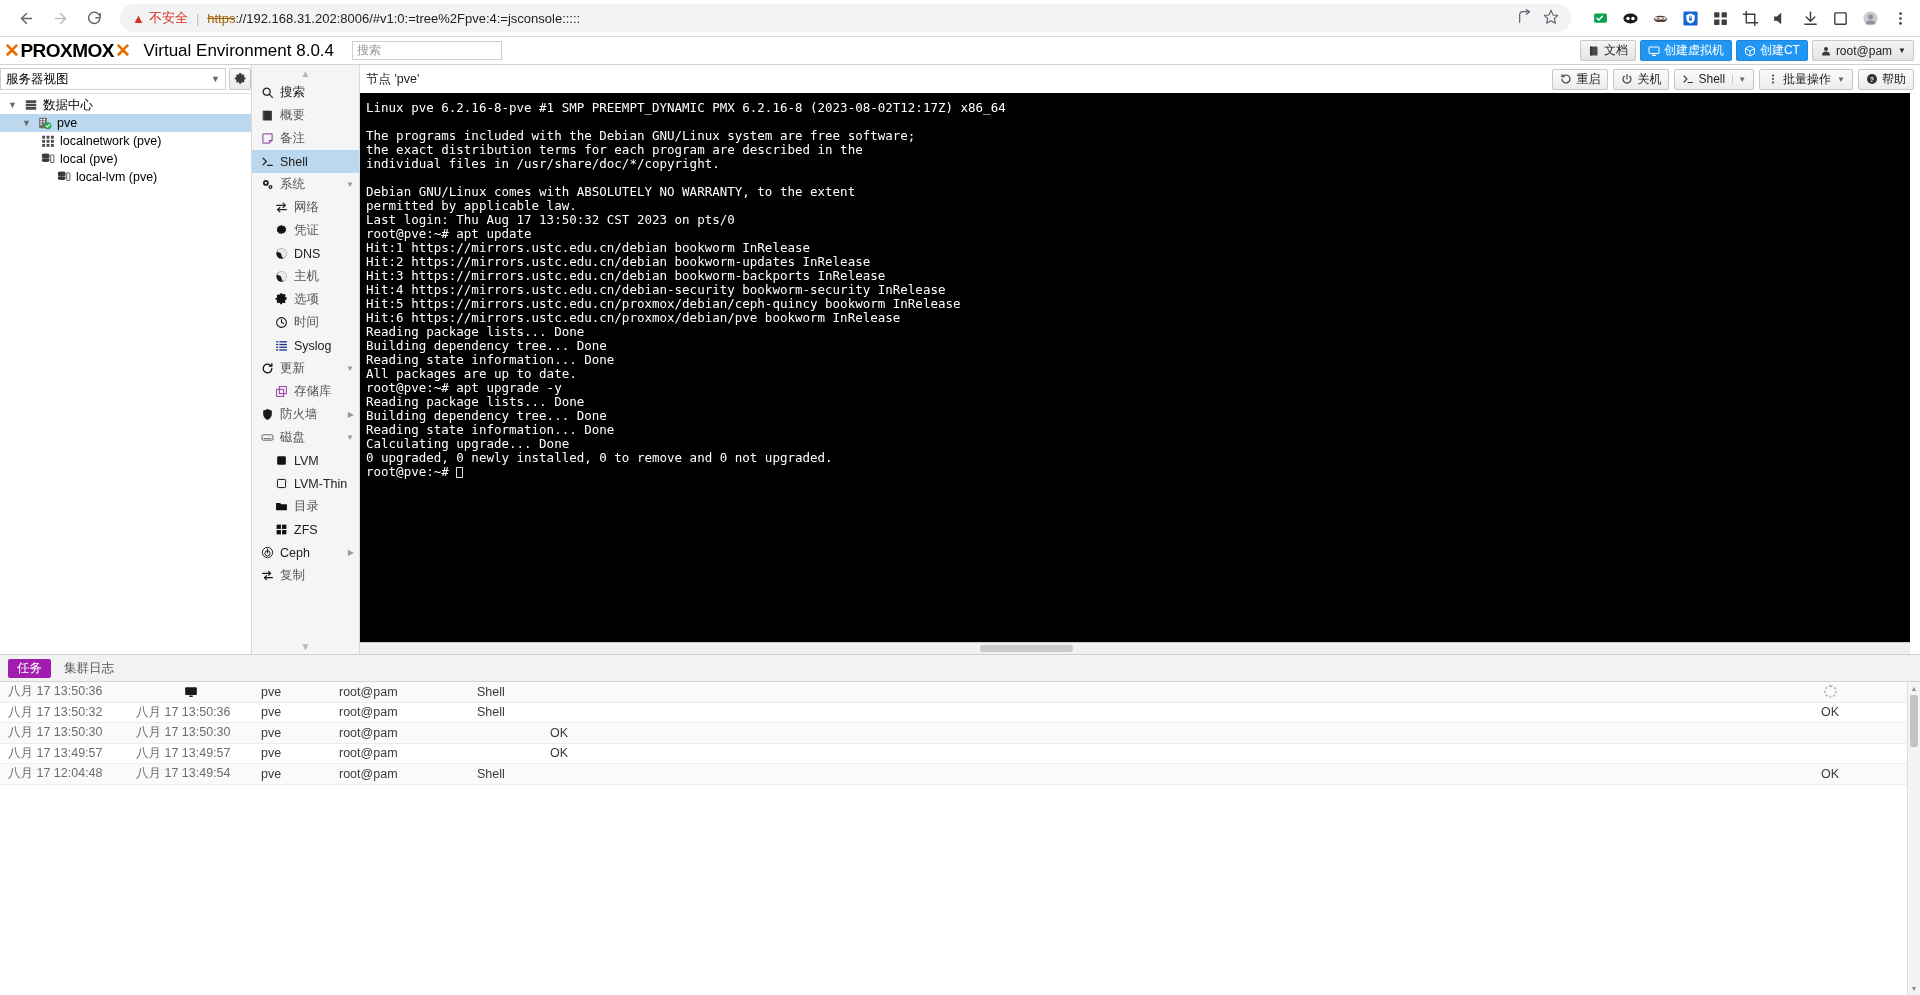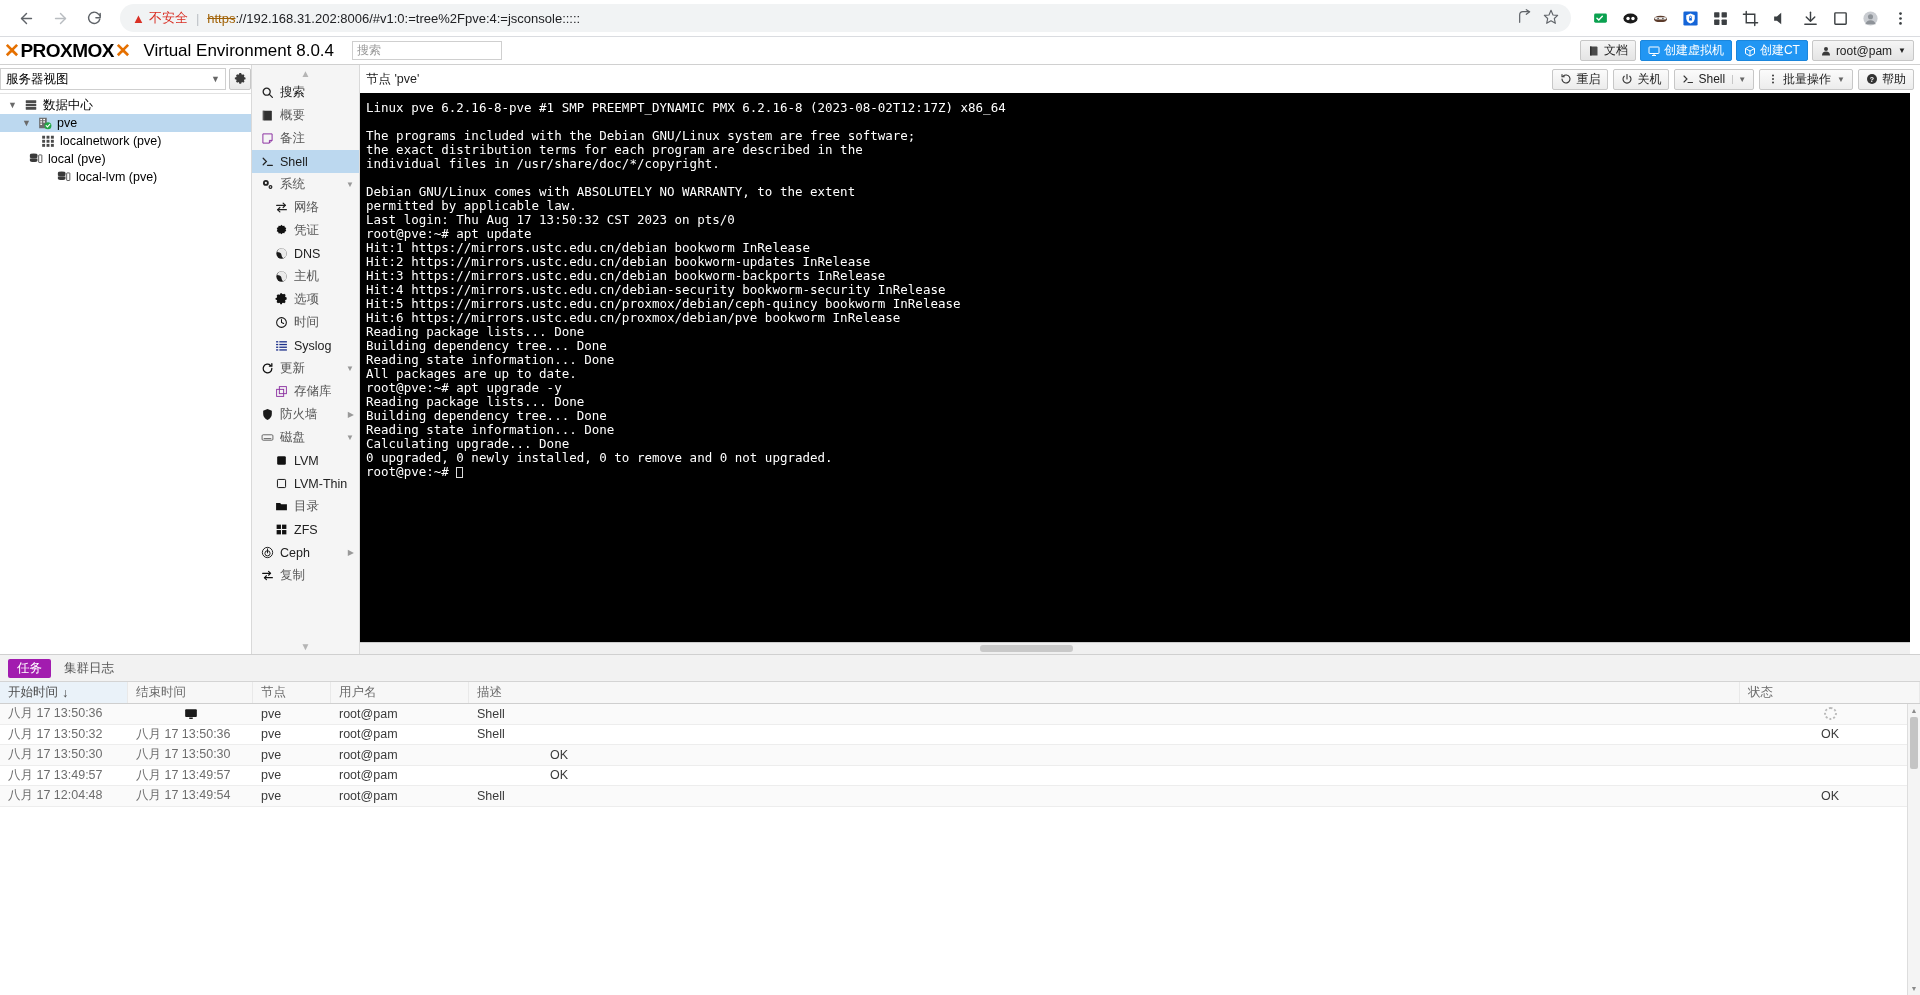--- a/index.html
+++ b/index.html
@@ -361,21 +361,21 @@
               <rect x="2" y="10" width="5" height="5"></rect>
               <rect x="9.5" y="10" width="5" height="5"></rect>
               <rect x="17" y="10" width="5" height="5"></rect>
               <rect x="2" y="17" width="5" height="5"></rect>
               <rect x="9.5" y="17" width="5" height="5"></rect>
               <rect x="17" y="17" width="5" height="5"></rect>
             </svg>
         </span>
         <span>localnetwork (pve)</span>
       </div>
-      <div class="tree-row" style="padding-left:28px">
+      <div class="tree-row" style="padding-left:40px">
         <span class="ticon">
           <svg viewBox="0 0 24 24" fill="#3a3a3a">
               <ellipse cx="8" cy="5" rx="6.5" ry="2.3"></ellipse>
               <path d="M1.5 5v4c0 1.3 2.9 2.3 6.5 2.3s6.5-1 6.5-2.3V5z"></path>
               <path d="M1.5 11v4c0 1.3 2.9 2.3 6.5 2.3s6.5-1 6.5-2.3v-4z"></path>
               <rect x="16.6" y="5" width="5.4" height="13" rx="0.8" fill="none" stroke="#3a3a3a" stroke-width="1.4"></rect>
             </svg>
         </span>
         <span>local (pve)</span>
       </div>
@@ -719,33 +719,20 @@
   <div id="tabs">
     <div class="tab active">
         <span>任务</span>
       </div>
     <div class="tab">
         <span>集群日志</span>
       </div>
   </div>
 
   <div id="tasks-table">
-    <div id="thead">
-      <div class="trow">
-        <div class="c c-start sorted">
-            <span>开始时间</span>
-            <span style="margin-left:4px">↓</span>
-          </div>
-        <div class="c c-end">结束时间</div>
-        <div class="c c-node">节点</div>
-        <div class="c c-user">用户名</div>
-        <div class="c c-desc">描述</div>
-        <div class="c c-status">状态</div>
-      </div>
-    </div>
 
     <div id="tbody-wrap">
       <div id="tbody">
 
         <div class="trow tbody-row">
           <div class="c c-start muted">八月 17 13:50:36</div>
           <div class="c c-end" style="justify-content:center">
             <svg viewBox="0 0 24 24" width="14" height="14" fill="#1a1a1a">
                 <rect x="2" y="4" width="20" height="13" rx="1.5"></rect>
                 <rect x="9" y="18" width="6" height="2.5"></rect>

